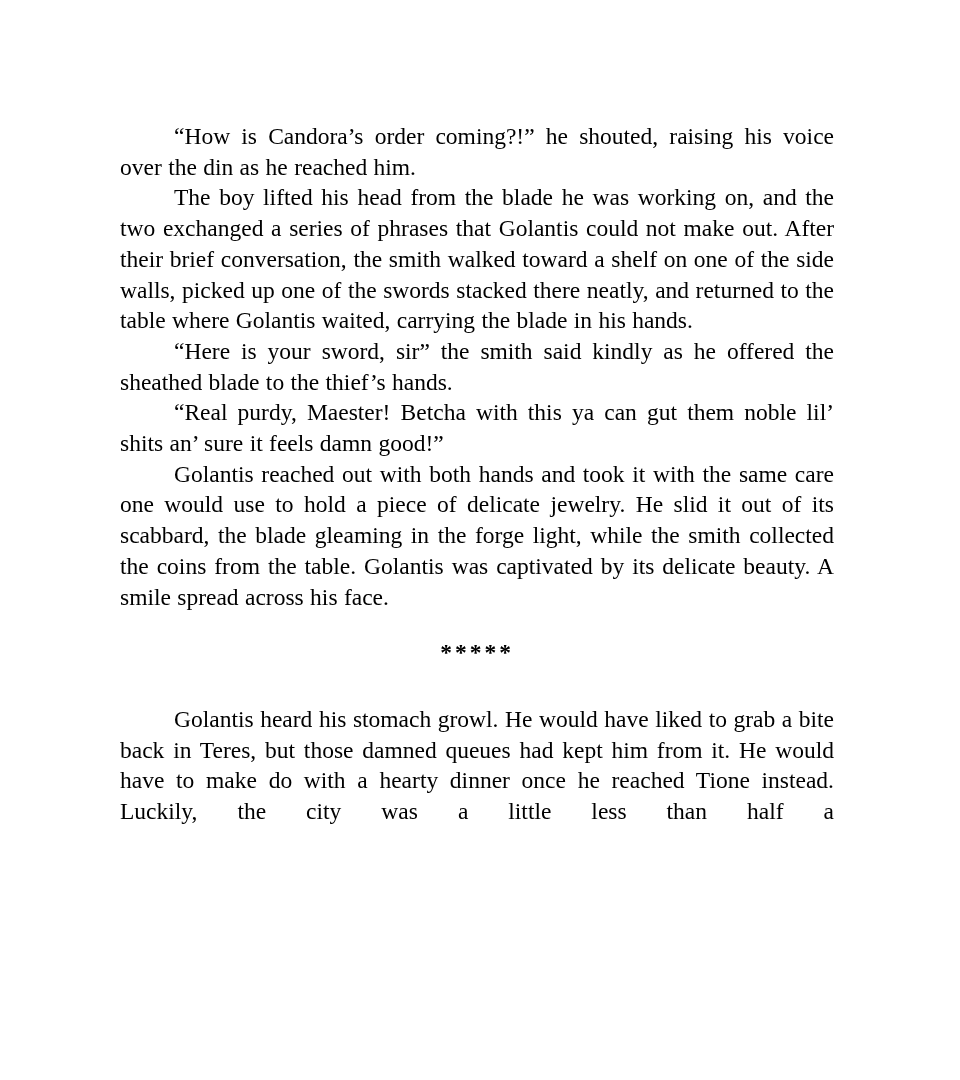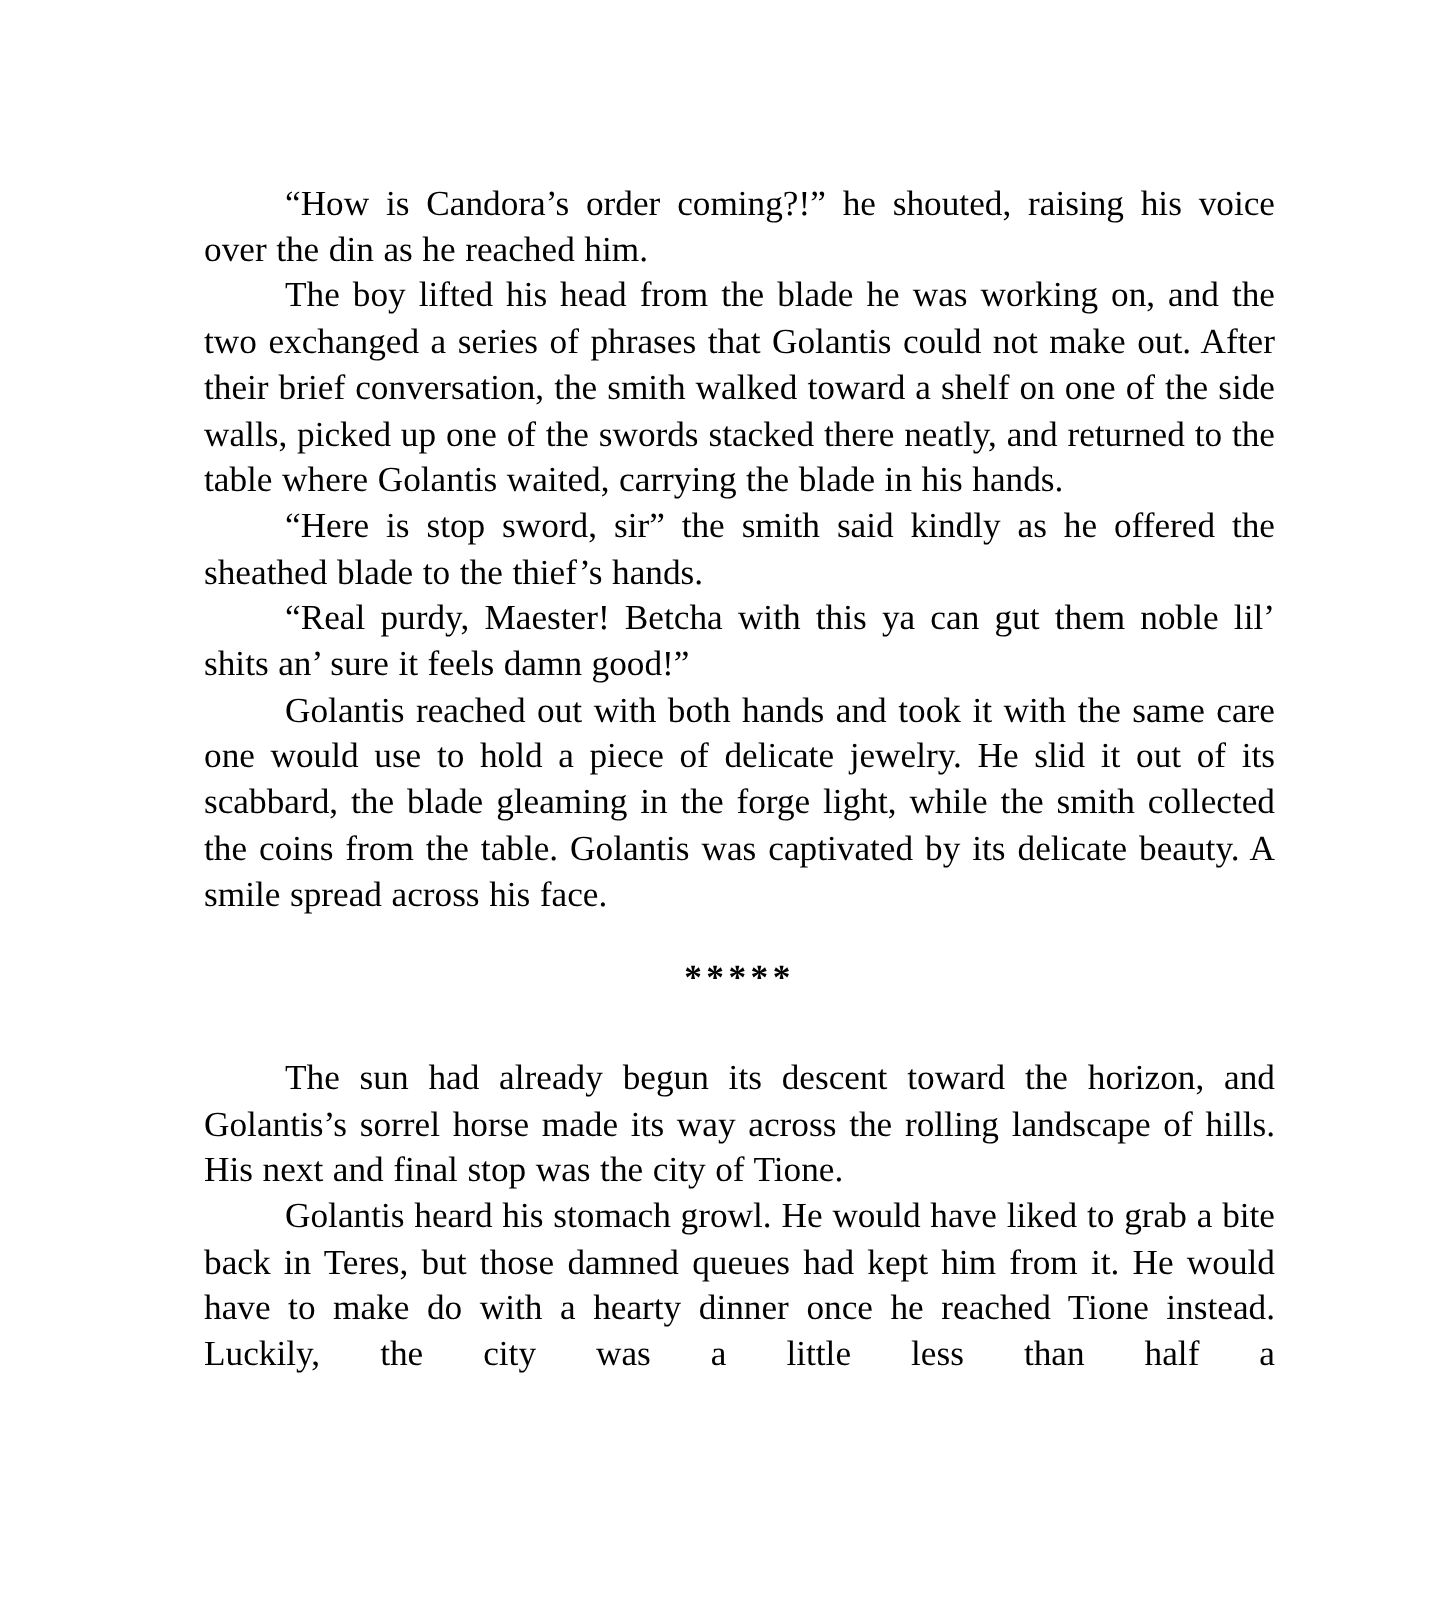--- a/index.html
+++ b/index.html
@@ -10,21 +10,21 @@
   body {
     width: 960px;
     height: 1080px;
     position: relative;
     overflow: hidden;
     font-family: "Liberation Serif", "DejaVu Serif", serif;
     color: #000000;
   }
   .page {
     position: absolute;
-    left: 136px;
+    left: 120px;
     top: 121px;
     width: 714px;
   }
   .para {
     margin: 0;
     font-size: 23.5px;
     line-height: 30.7px;
     text-align: justify;
     text-indent: 54px;
     word-spacing: 0.5px;
@@ -42,19 +42,18 @@
     font-weight: bold;
     letter-spacing: 3px;
   }
 </style>
 </head>
 <body>
 
 <div class="page">
   <p class="para">“How is Candora’s order coming?!” he shouted, raising his voice over the din as he reached him.</p>
   <p class="para">The boy lifted his head from the blade he was working on, and the two exchanged a series of phrases that Golantis could not make out. After their brief conversation, the smith walked toward a shelf on one of the side walls, picked up one of the swords stacked there neatly, and returned to the table where Golantis waited, carrying the blade in his hands.</p>
-  <p class="para">“Here is stop sword, sir” the smith said kindly as he offered the sheathed blade to the thief’s hands.</p>
+  <p class="para">“Here is your sword, sir” the smith said kindly as he offered the sheathed blade to the thief’s hands.</p>
   <p class="para">“Real purdy, Maester! Betcha with this ya can gut them noble lil’ shits an’ sure it feels damn good!”</p>
   <p class="para">Golantis reached out with both hands and took it with the same care one would use to hold a piece of delicate jewelry. He slid it out of its scabbard, the blade gleaming in the forge light, while the smith collected the coins from the table. Golantis was captivated by its delicate beauty. A smile spread across his face.</p>
   <p class="scene-break">*****</p>
-  <p class="para">The sun had already begun its descent toward the horizon, and Golantis’s sorrel horse made its way across the rolling landscape of hills. His next and final stop was the city of Tione.</p>
   <p class="para continues">Golantis heard his stomach growl. He would have liked to grab a bite back in Teres, but those damned queues had kept him from it. He would have to make do with a hearty dinner once he reached Tione instead. Luckily, the city was a little less than half a</p>
 </div>
 
 </body></html>

